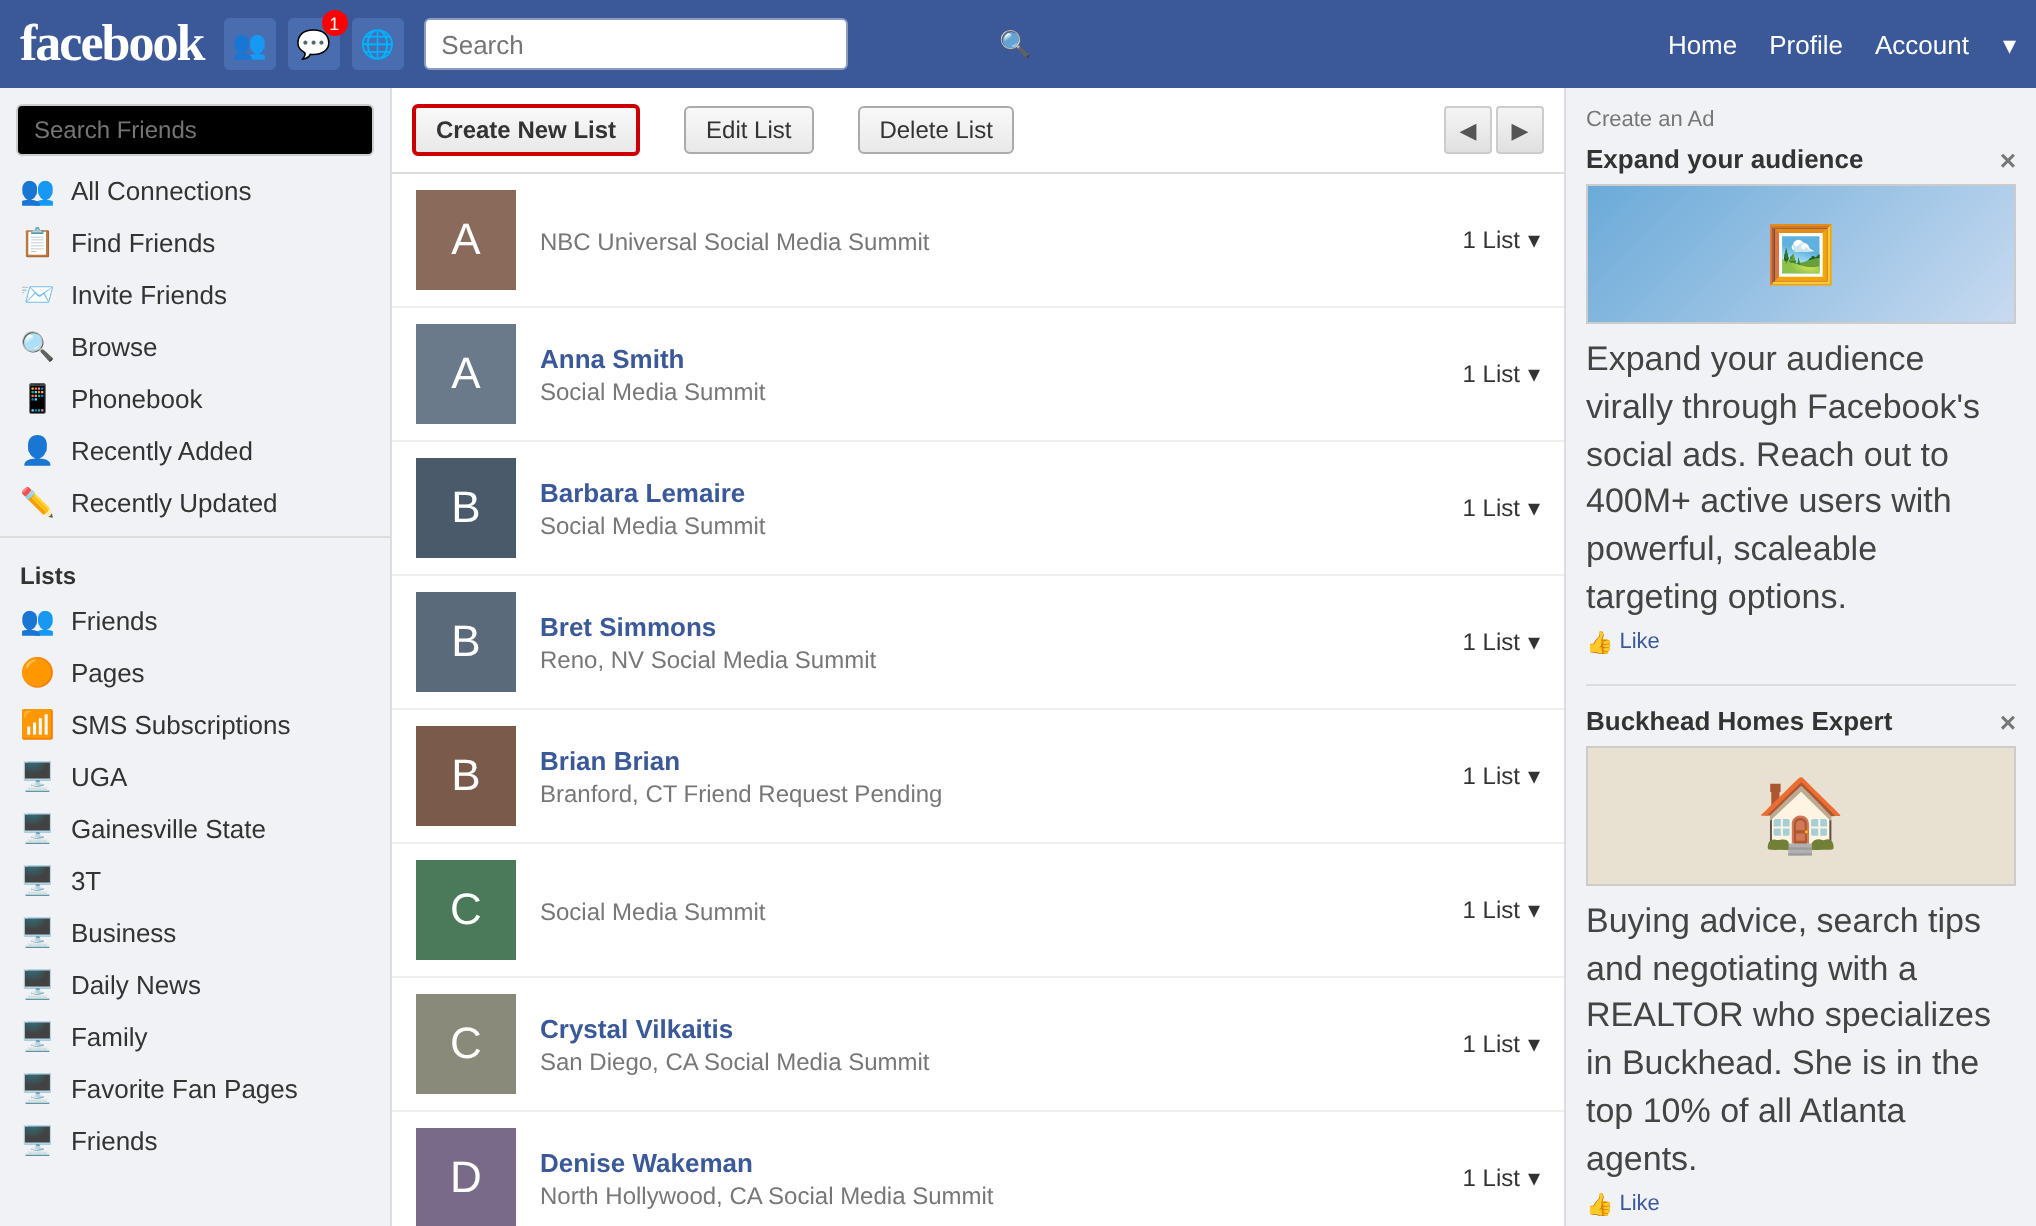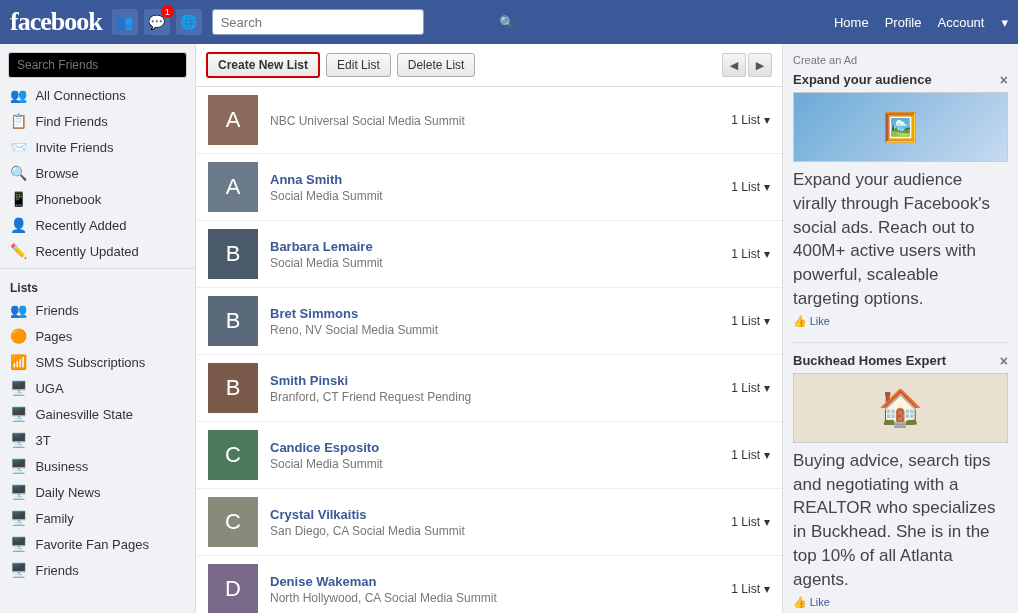--- a/index.html
+++ b/index.html
@@ -124,21 +124,21 @@
     
     #main {
       flex: 1;
       overflow-y: auto;
       background: white;
     }
     #toolbar {
       padding: 8px 10px;
       display: flex;
       align-items: center;
-      gap: 6px;
+      gap: 22px;
       border-bottom: 1px solid #ddd;
       background: white;
     }
     .toolbar-btn {
       padding: 4px 10px;
       border: 1px solid #aaa;
       background: linear-gradient(to bottom, #f9f9f9, #e8e8e8);
       border-radius: 3px;
       font-size: 12px;
       cursor: pointer;
@@ -414,36 +414,35 @@
       <span>▾</span>
     </div>
   </div>
         <div class="friend-row">
     <div class="friend-avatar">
       <div class="friend-avatar-inner" style="background:#7a5a4a;">
         B
       </div>
     </div>
     <div class="friend-info">
-      <div class="friend-name">Smith Pinski</div>
+      <div class="friend-name">Brian Brian</div>
       <div class="friend-sub">Branford, CT  Friend Request Pending</div>
     </div>
     <div class="friend-list-action">
       <span class="list-count">1 List</span>
       <span>▾</span>
     </div>
   </div>
         <div class="friend-row">
     <div class="friend-avatar">
       <div class="friend-avatar-inner" style="background:#4a7a5a;">
         C
       </div>
     </div>
     <div class="friend-info">
-      <div class="friend-name">Candice Esposito</div>
       <div class="friend-sub">Social Media Summit</div>
     </div>
     <div class="friend-list-action">
       <span class="list-count">1 List</span>
       <span>▾</span>
     </div>
   </div>
         <div class="friend-row">
     <div class="friend-avatar">
       <div class="friend-avatar-inner" style="background:#8a8a7a;">

